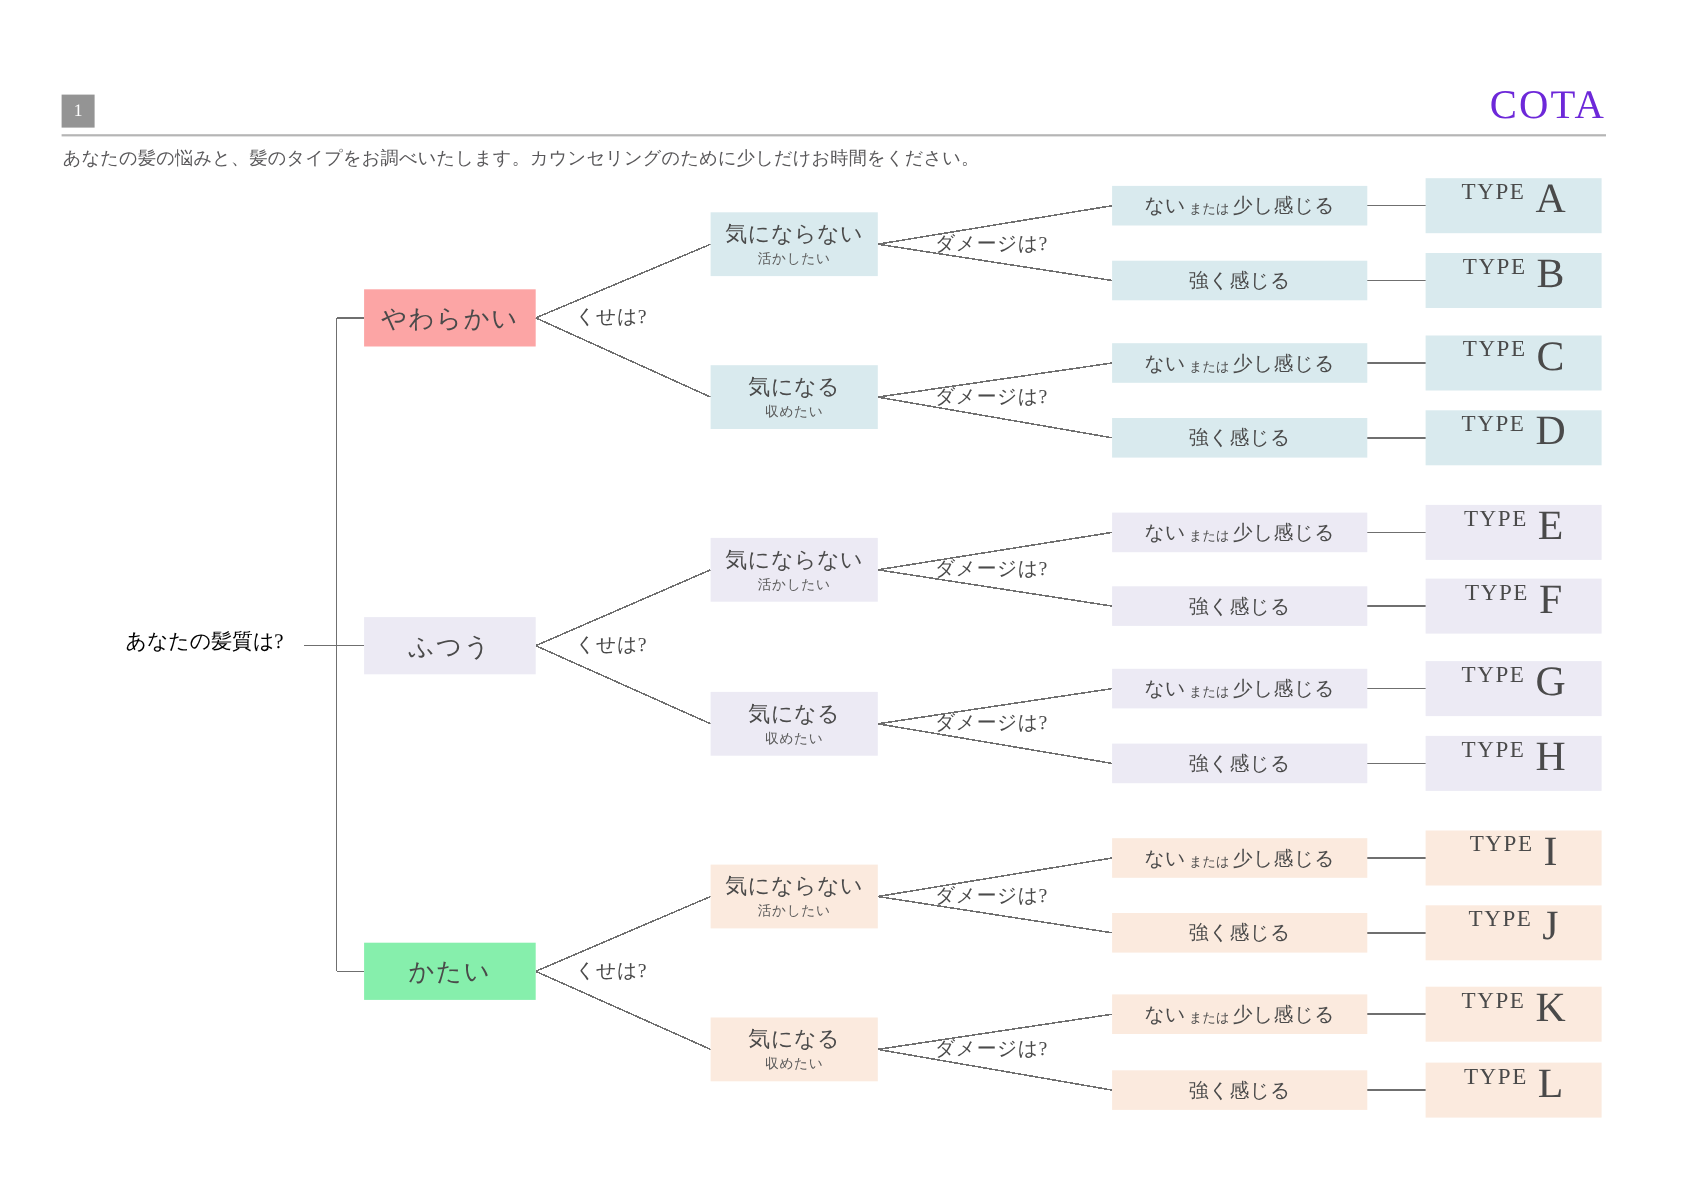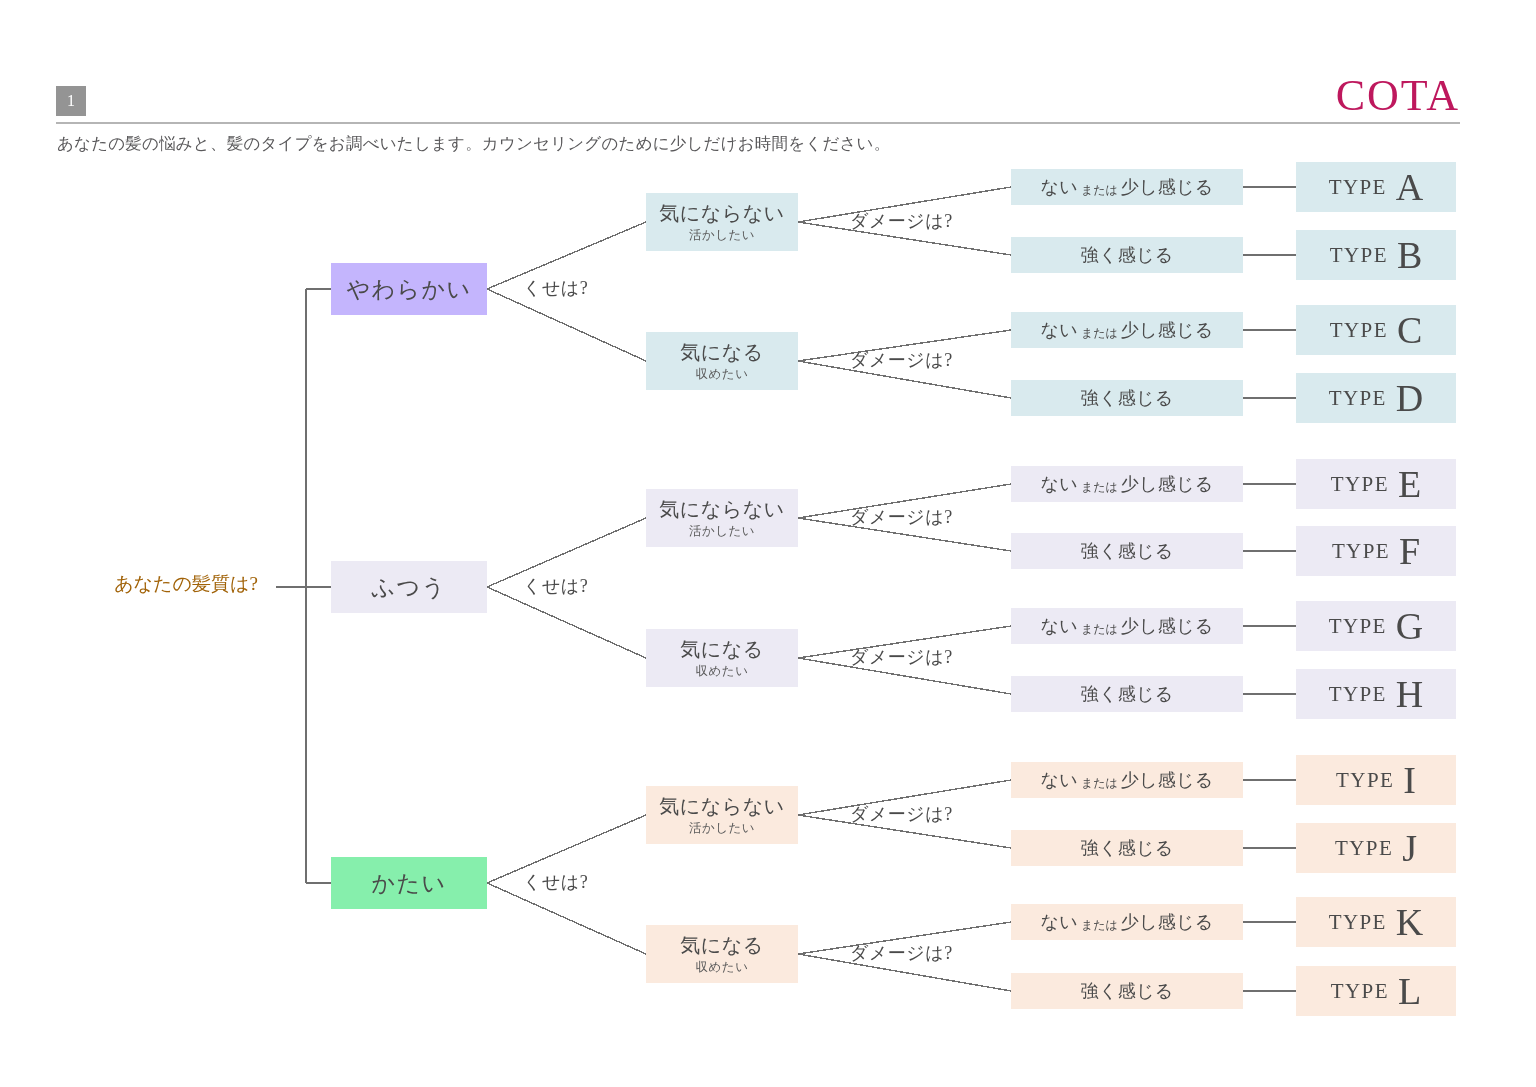--- a/index.html
+++ b/index.html
@@ -56,23 +56,23 @@
     font-family: "Liberation Serif", serif;
     font-size: 46px;
     line-height: 46px;
     color: #4f4f4f;
     font-variant: small-caps;
     letter-spacing: 2.5px;
     font-weight: 400;
   }
   #brand {
     font-family: "Liberation Serif", serif;
-    font-size: 44px;
+    font-size: 37px;
     line-height: 40px;
-    color: #be185d;
+    color: #6d28d9;
     letter-spacing: 2px;
     font-weight: 400;
   }
   #header-rule {
     position: absolute;
     left: 0;
     top: 68px;
     width: 1404px;
     height: 2px;
     background: #b5b5b5;
@@ -119,21 +119,21 @@
 
   
   #root-label {
     position: absolute;
     left: 96px;
     top: 572px;
     width: 180px;
     text-align: center;
     font-size: 19px;
     line-height: 24px;
-    color: #a16207;
+    color: #000000;
     font-family: "Liberation Serif", serif;
   }
 
   
   .lvl1 {
     width: 156px;
     height: 52px;
     font-size: 23px;
     letter-spacing: 1.5px;
   }
@@ -171,21 +171,21 @@
     padding: 0 3px;
     position: relative;
     top: 3px;
   }
 
   
   .typebox {
     width: 160px;
     height: 50px;
     flex-direction: row;
-    align-items: center;
+    align-items: flex-start;
     justify-content: center;
     gap: 9px;
   }
   .typebox .tword {
     font-size: 21px;
     font-variant: small-caps;
     letter-spacing: 1.4px;
     color: #4a4a4a;
   }
   .typebox .tletter {
@@ -255,21 +255,21 @@
         <line x1="487" y1="883" x2="646" y2="954" stroke="#6f6f6f" stroke-width="1.4" shape-rendering="crispEdges"></line>
         <line x1="798" y1="954" x2="1011" y2="922" stroke="#6f6f6f" stroke-width="1.4" shape-rendering="crispEdges"></line>
         <line x1="1243" y1="922" x2="1296" y2="922" stroke="#6f6f6f" stroke-width="1.4" shape-rendering="crispEdges"></line>
         <line x1="798" y1="954" x2="1011" y2="991" stroke="#6f6f6f" stroke-width="1.4" shape-rendering="crispEdges"></line>
         <line x1="1243" y1="991" x2="1296" y2="991" stroke="#6f6f6f" stroke-width="1.4" shape-rendering="crispEdges"></line>
       </svg>
 
     <div id="root-label">あなたの髪質は?</div>
 
     <div id="nodes-layer">
-        <div class="node lvl1" style="left: 331px; top: 263px; width: 156px; height: 52px; background: #c4b5fd;">
+        <div class="node lvl1" style="left: 331px; top: 263px; width: 156px; height: 52px; background: #fca5a5;">
           <div>やわらかい</div>
         </div>
         <div class="edge-label" style="left: 523px; top: 276px;">くせは?</div>
         <div class="node lvl2" style="left: 646px; top: 193px; width: 152px; height: 58px; background: rgb(217, 234, 238);">
           <div class="main">気にならない</div>
           <div class="sub">活かしたい</div>
         </div>
         <div class="edge-label" style="left: 850px; top: 209px;">ダメージは?</div>
         <div class="node lvl3" style="left: 1011px; top: 169px; width: 232px; height: 36px; background: rgb(217, 234, 238);">
           <span>ない</span>

